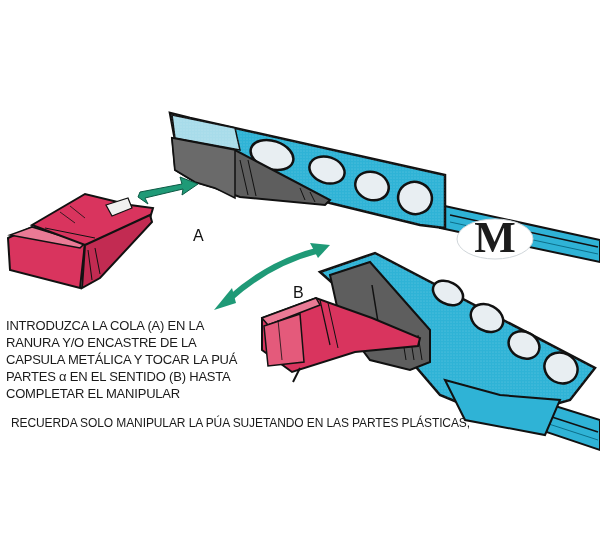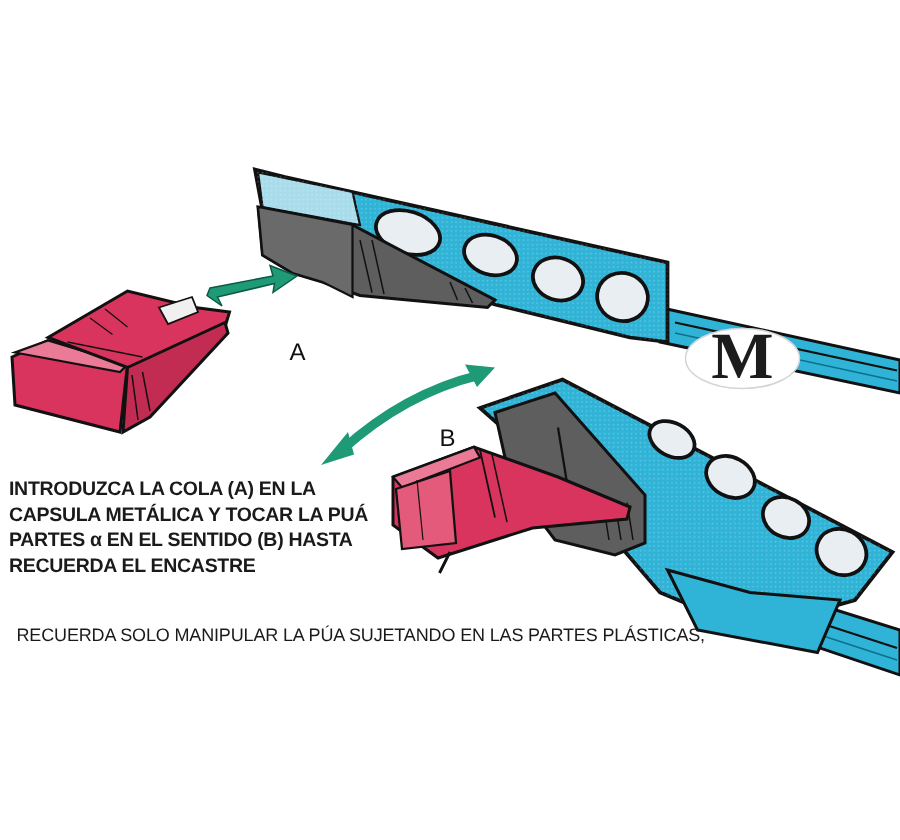--- a/index.html
+++ b/index.html
@@ -23,21 +23,21 @@
     .instructions {
       position: absolute;
       left: 6px;
       top: 317px;
       width: 300px;
       font-size: 13px;
       line-height: 17px;
       color: #1a1a1a;
       letter-spacing: -0.2px;
     }
-    .instructions div { white-space: nowrap; font-weight: bold; }
+    .instructions div { white-space: nowrap; }
     .warning {
       position: absolute;
       left: 11px;
       top: 416px;
       width: 440px;
       font-size: 12px;
       line-height: 15px;
       color: #1a1a1a;
       letter-spacing: -0.1px;
     }
@@ -158,22 +158,23 @@
 
   <div class="logo">
     <svg width="80" height="50" viewBox="0 0 80 50">
       <ellipse cx="40" cy="26" rx="38" ry="20" fill="#ffffff" stroke="#d0d6da" stroke-width="1"></ellipse>
     </svg>
     <div class="logo-letter">M</div>
   </div>
 
   <div class="instructions">
     <div>INTRODUZCA LA COLA (A) EN LA</div>
+    <div>RANURA Y/O ENCASTRE DE LA</div>
     <div>CAPSULA METÁLICA Y TOCAR LA PUÁ</div>
     <div>PARTES α EN EL SENTIDO (B) HASTA</div>
-    <div>RECUERDA EL ENCASTRE</div>
+    <div>COMPLETAR EL MANIPULAR</div>
   </div>
 
   <div class="warning">
     <div>RECUERDA SOLO MANIPULAR LA PÚA SUJETANDO EN LAS PARTES PLÁSTICAS,</div>
   </div>
 
 </div>
 
 </body></html>

